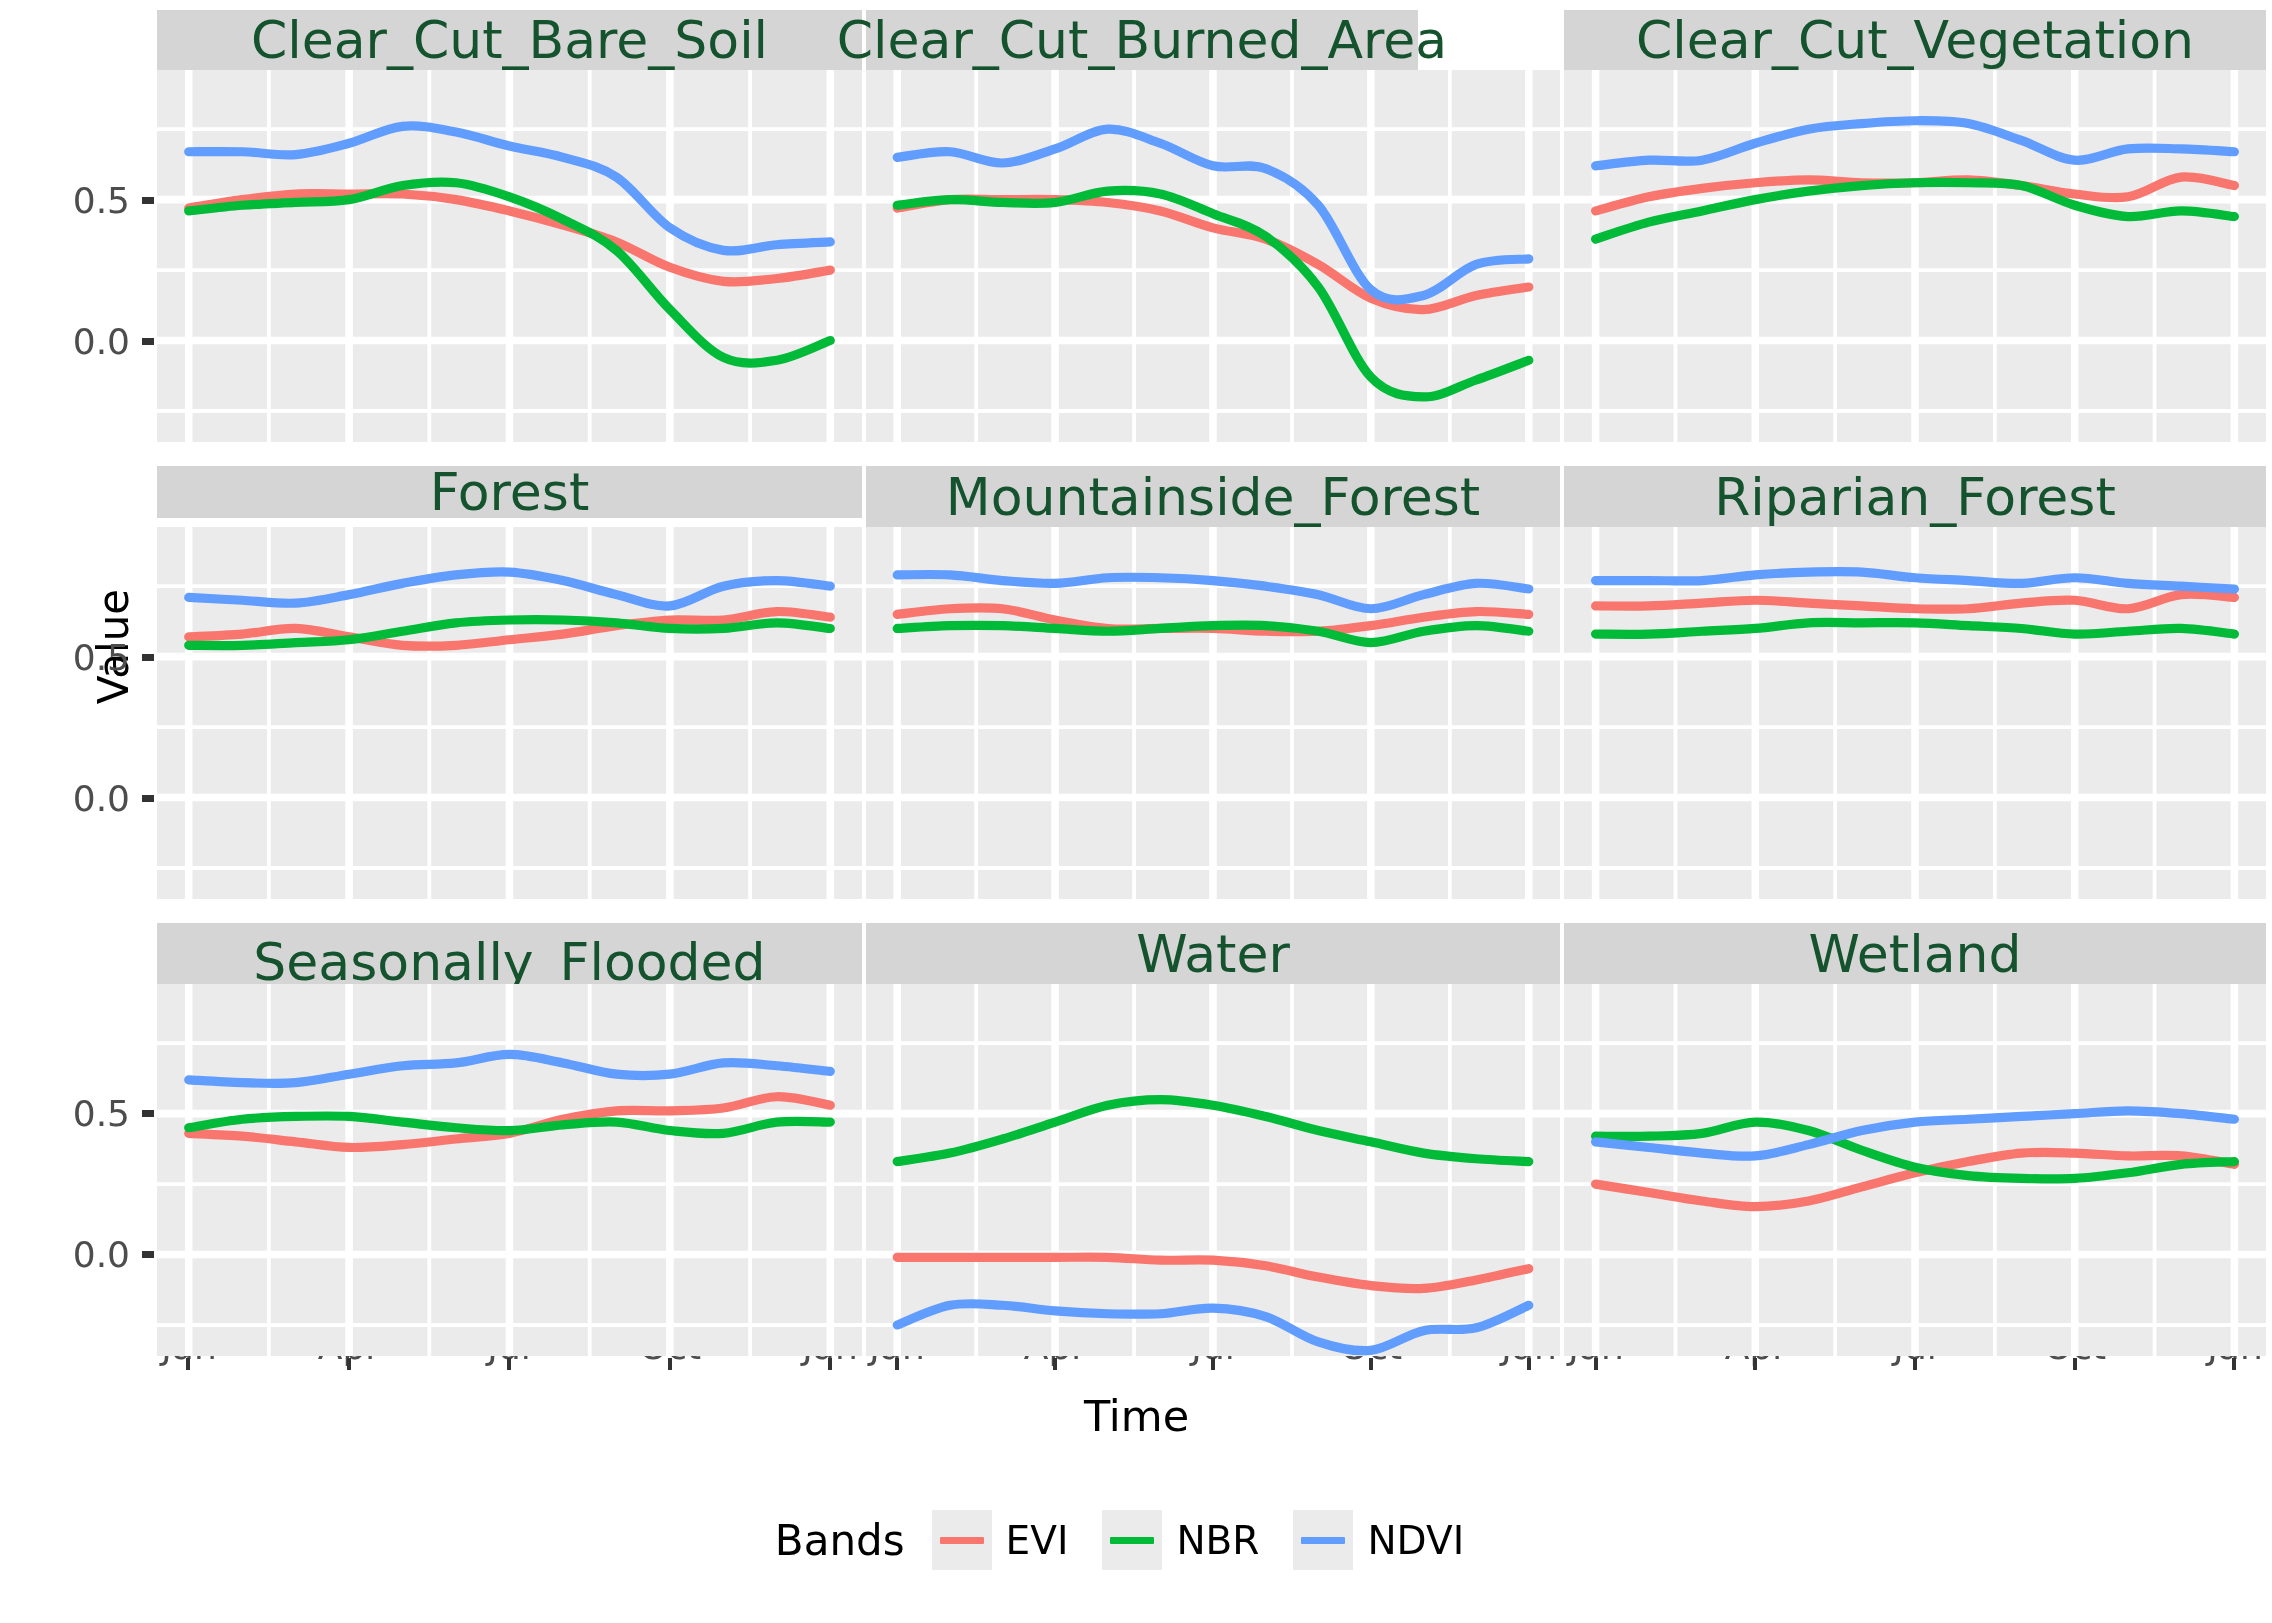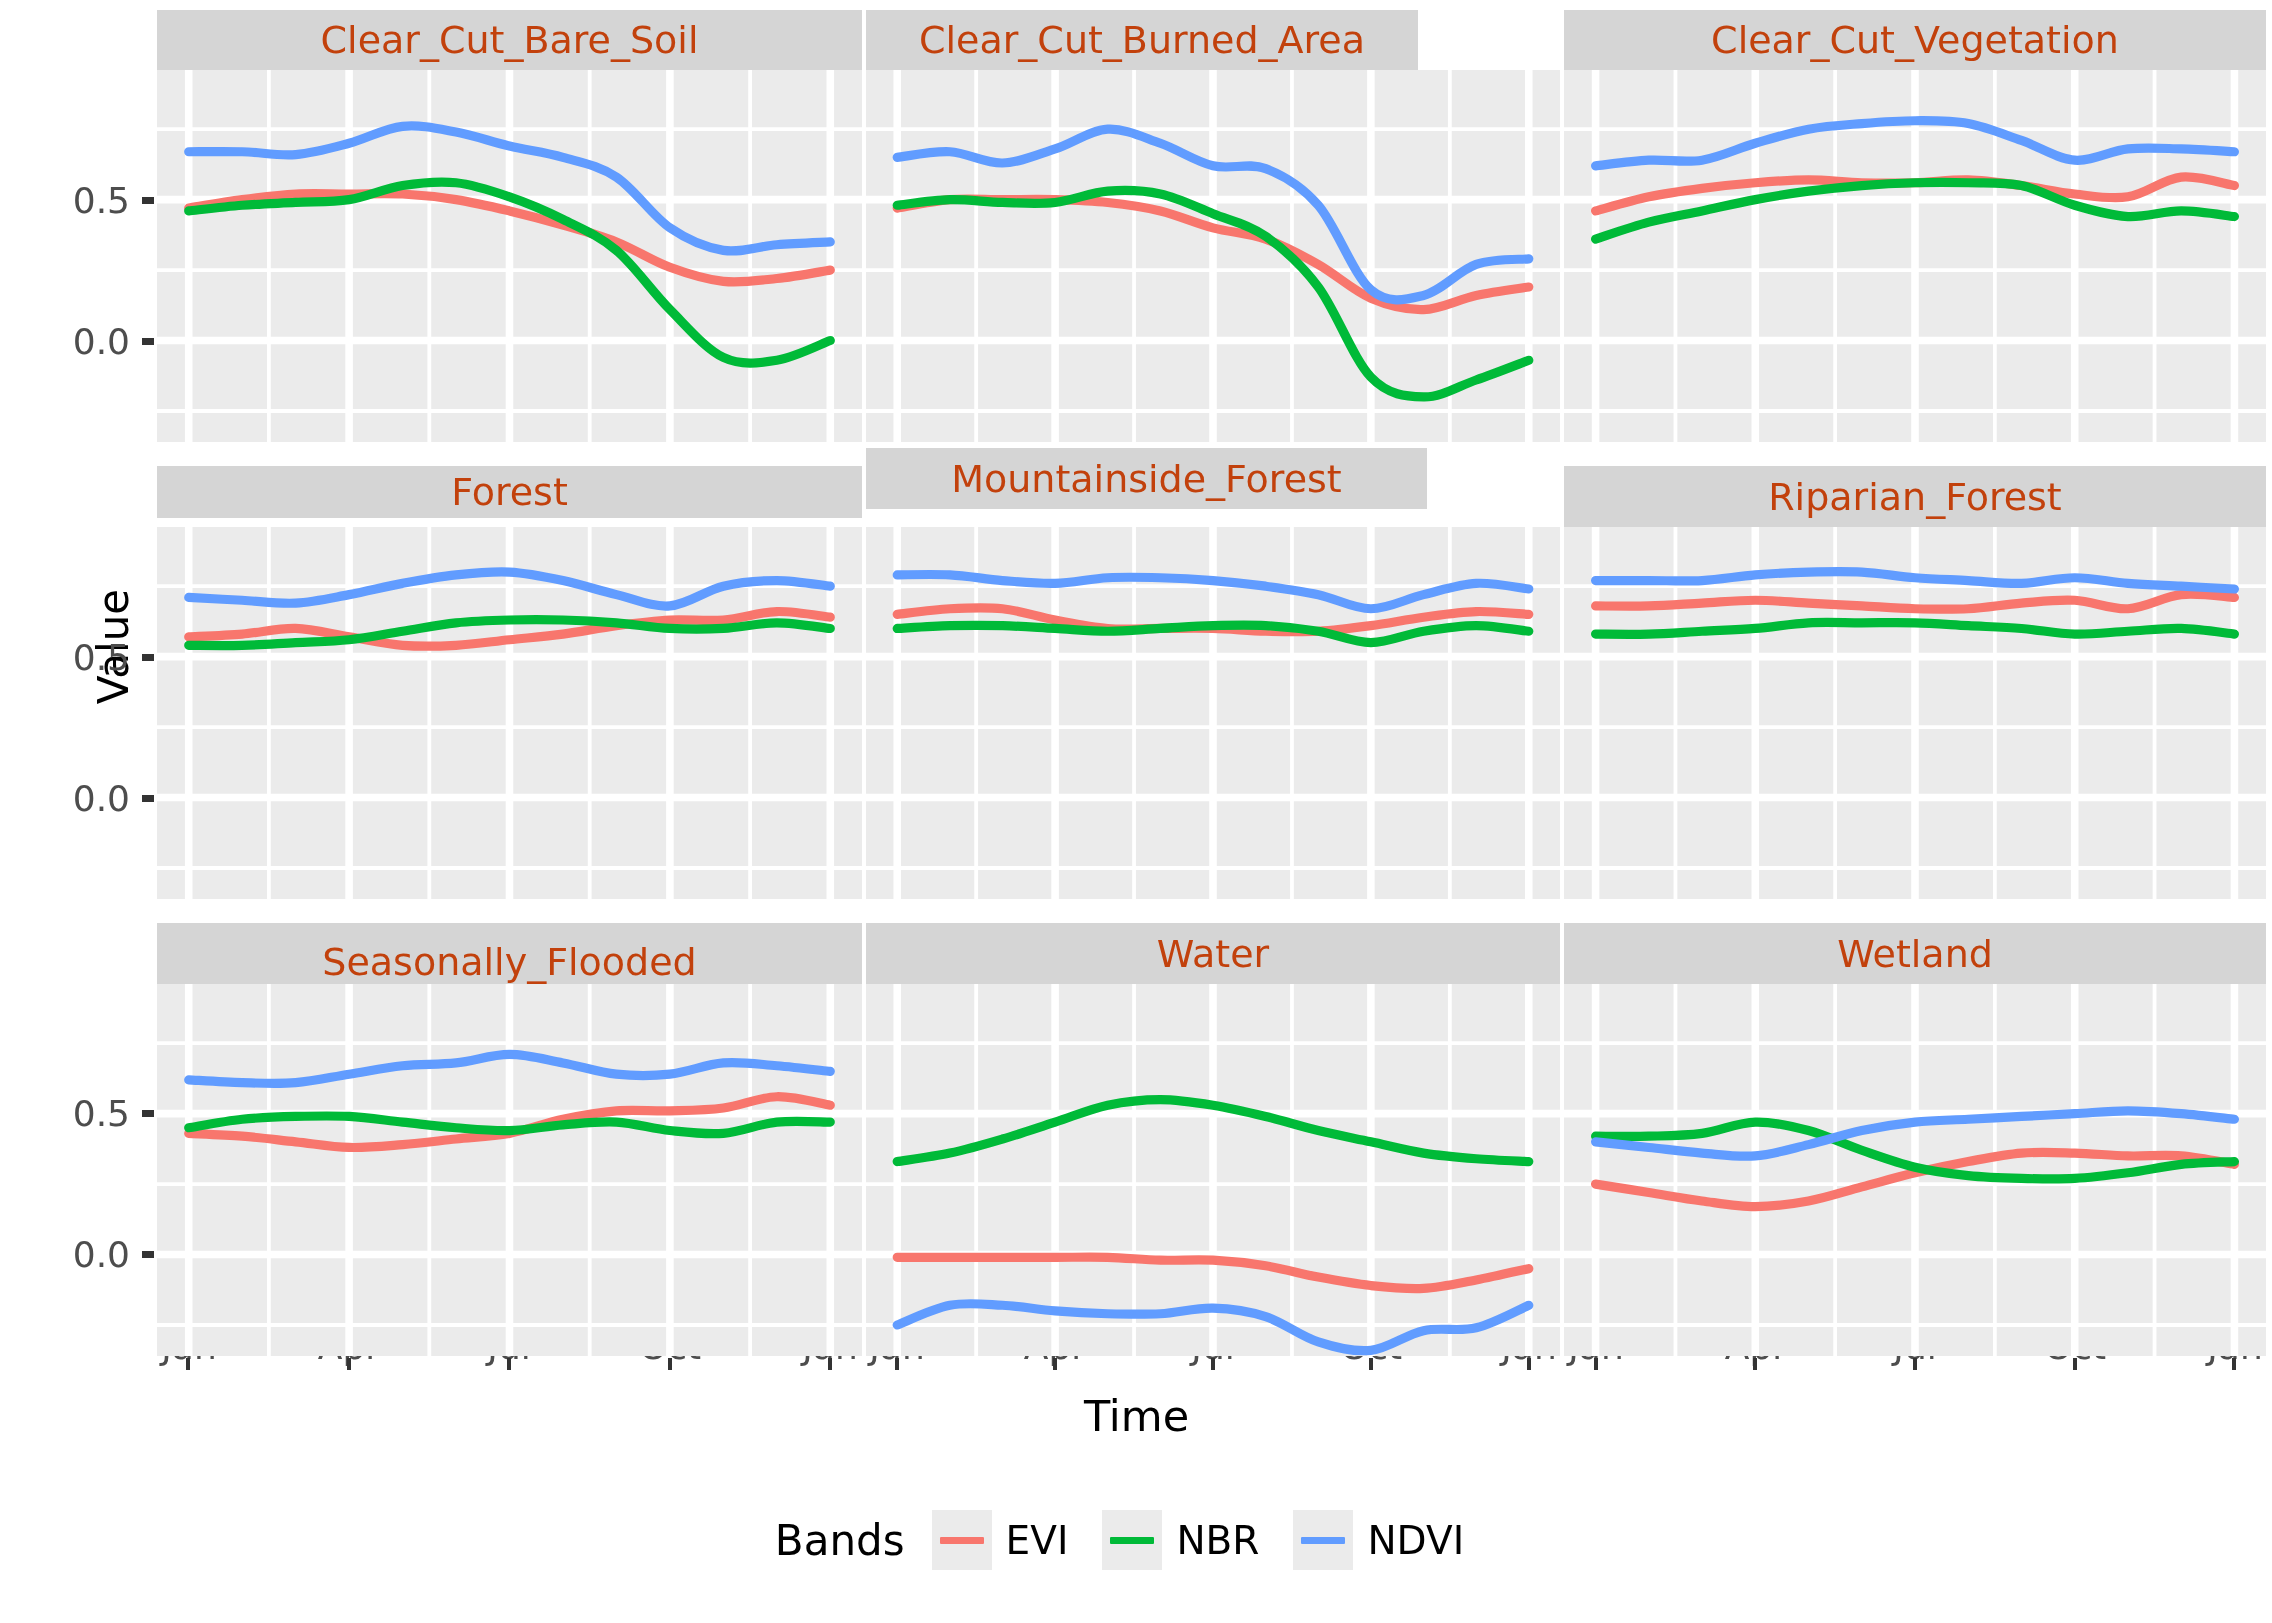--- a/index.html
+++ b/index.html
@@ -24,21 +24,21 @@
   .xtick{
     position:absolute;font-size:36px;color:#4d4d4d;text-align:center;
     transform:translateX(-50%);white-space:nowrap;top:1326px;
   }
   .xmark{position:absolute;width:4.3px;height:12px;background:#333;}
 
   .strip{
     position:absolute;background:#d5d5d5;display:flex;
     align-items:center;justify-content:center;
   }
-  .strip span{font-size:38px;color:#c2410c;line-height:1;}
+  .strip span{font-size:52px;color:#14532d;line-height:1;}
 
   .panel{position:absolute;background:#ebebeb;}
   .panel svg{display:block;width:100%;height:100%;}
 
   .legend{
     position:absolute;left:0;top:1510px;width:2273px;
     display:flex;align-items:center;justify-content:center;gap:0px;
   }
   .legend-title{font-size:42px;color:#000;margin-right:27px;}
   .legend-item{display:flex;align-items:center;}
@@ -201,21 +201,21 @@
             <line y1="0" y2="688" x1="355.0675" x2="355.0675" stroke="#ffffff" stroke-width="14"></line>
             <line y1="0" y2="688" x1="651.5" x2="651.5" stroke="#ffffff" stroke-width="14"></line>
             <line y1="0" y2="688" x1="947.9325" x2="947.9325" stroke="#ffffff" stroke-width="14"></line>
             <line y1="0" y2="688" x1="1244.365" x2="1244.365" stroke="#ffffff" stroke-width="14"></line>
           </g>
           <path d="M58.63,203.27 C75.10,202.40 124.51,200.67 157.45,198.06 C190.38,195.45 223.32,186.77 256.26,187.64 C289.19,188.51 322.13,198.06 355.07,203.27 C388.00,208.48 420.94,216.30 453.88,218.91 C486.82,221.52 519.75,220.65 552.69,218.91 C585.63,217.17 618.56,211.96 651.50,208.48 C684.44,205.01 717.37,202.40 750.31,198.06 C783.25,193.72 816.18,186.77 849.12,182.42 C882.06,178.08 915.00,173.74 947.93,172.00 C980.87,170.26 1013.81,174.61 1046.74,172.00 C1079.68,169.39 1112.62,157.23 1145.55,156.36 C1178.49,155.49 1227.90,165.05 1244.37,166.79" fill="none" stroke="#F8766D" stroke-width="17" stroke-linecap="round" stroke-linejoin="round"></path>
           <path d="M58.63,218.91 C75.10,218.91 124.51,219.78 157.45,218.91 C190.38,218.04 223.32,215.43 256.26,213.70 C289.19,211.96 322.13,211.96 355.07,208.48 C388.00,205.01 420.94,198.06 453.88,192.85 C486.82,187.64 519.75,180.69 552.69,177.21 C585.63,173.74 618.56,172.87 651.50,172.00 C684.44,171.13 717.37,171.13 750.31,172.00 C783.25,172.87 816.18,174.61 849.12,177.21 C882.06,179.82 915.00,185.90 947.93,187.64 C980.87,189.37 1013.81,189.37 1046.74,187.64 C1079.68,185.90 1112.62,177.21 1145.55,177.21 C1178.49,177.21 1227.90,185.90 1244.37,187.64" fill="none" stroke="#00BA38" stroke-width="17" stroke-linecap="round" stroke-linejoin="round"></path>
           <path d="M58.63,130.30 C75.10,131.17 124.51,133.78 157.45,135.52 C190.38,137.25 223.32,142.46 256.26,140.73 C289.19,138.99 322.13,131.17 355.07,125.09 C388.00,119.01 420.94,110.32 453.88,104.24 C486.82,98.16 519.75,92.08 552.69,88.61 C585.63,85.13 618.56,81.66 651.50,83.39 C684.44,85.13 717.37,92.08 750.31,99.03 C783.25,105.98 816.18,117.27 849.12,125.09 C882.06,132.91 915.00,148.55 947.93,145.94 C980.87,143.33 1013.81,117.27 1046.74,109.45 C1079.68,101.64 1112.62,99.03 1145.55,99.03 C1178.49,99.03 1227.90,107.72 1244.37,109.45" fill="none" stroke="#619CFF" stroke-width="17" stroke-linecap="round" stroke-linejoin="round"></path>
         </svg>
       </div>
-      <div class="strip" style="left: 866px; top: 448px; width: 561px; height: 61px;">
+      <div class="strip" style="left: 866px; top: 466px; width: 694px; height: 61px;">
         <span>Mountainside_Forest</span>
       </div>
       <div class="panel" style="left: 866px; top: 527px; width: 694px; height: 372px;">
         <svg viewBox="0 0 1283 688" preserveAspectRatio="none">
           <g>
             <line x1="0" x2="1283" y1="630.6666666666666" y2="630.6666666666666" stroke="#ffffff" stroke-width="7"></line>
             <line x1="0" x2="1283" y1="370.06060606060606" y2="370.06060606060606" stroke="#ffffff" stroke-width="7"></line>
             <line x1="0" x2="1283" y1="109.45454545454538" y2="109.45454545454538" stroke="#ffffff" stroke-width="7"></line>
             <line x1="0" x2="1283" y1="500.3636363636364" y2="500.3636363636364" stroke="#ffffff" stroke-width="14"></line>
             <line x1="0" x2="1283" y1="239.7575757575757" y2="239.7575757575757" stroke="#ffffff" stroke-width="14"></line>

